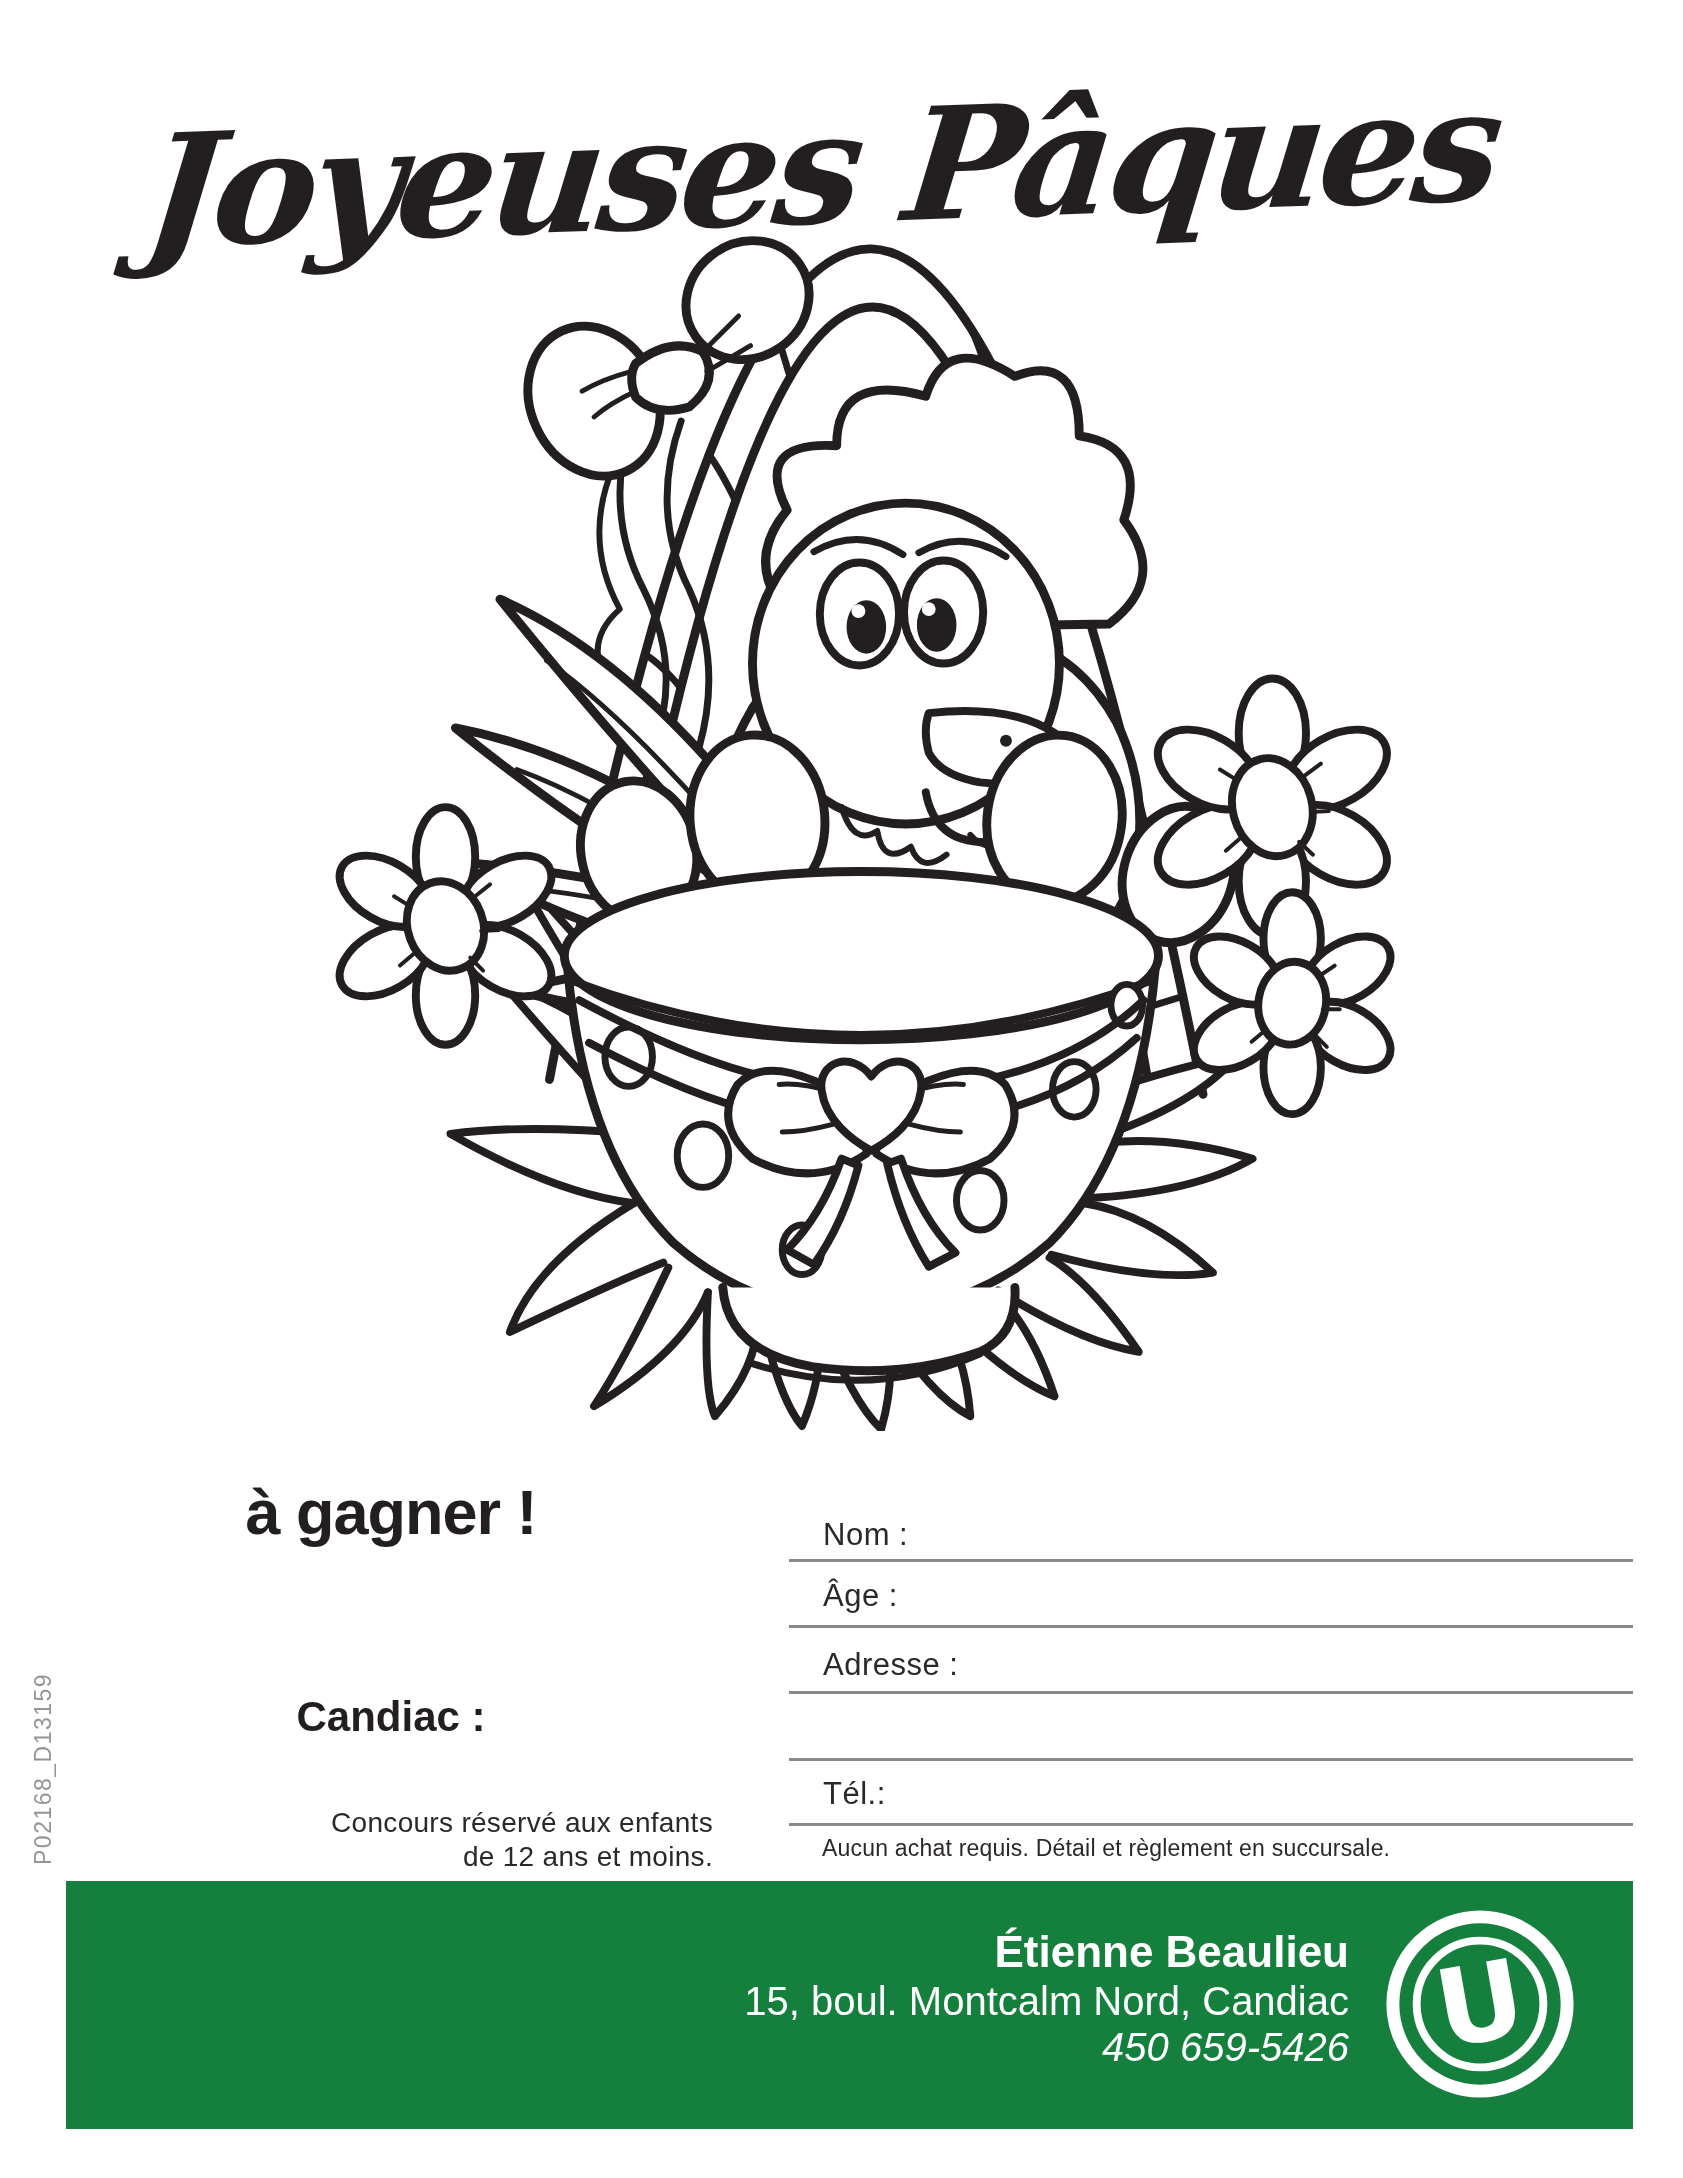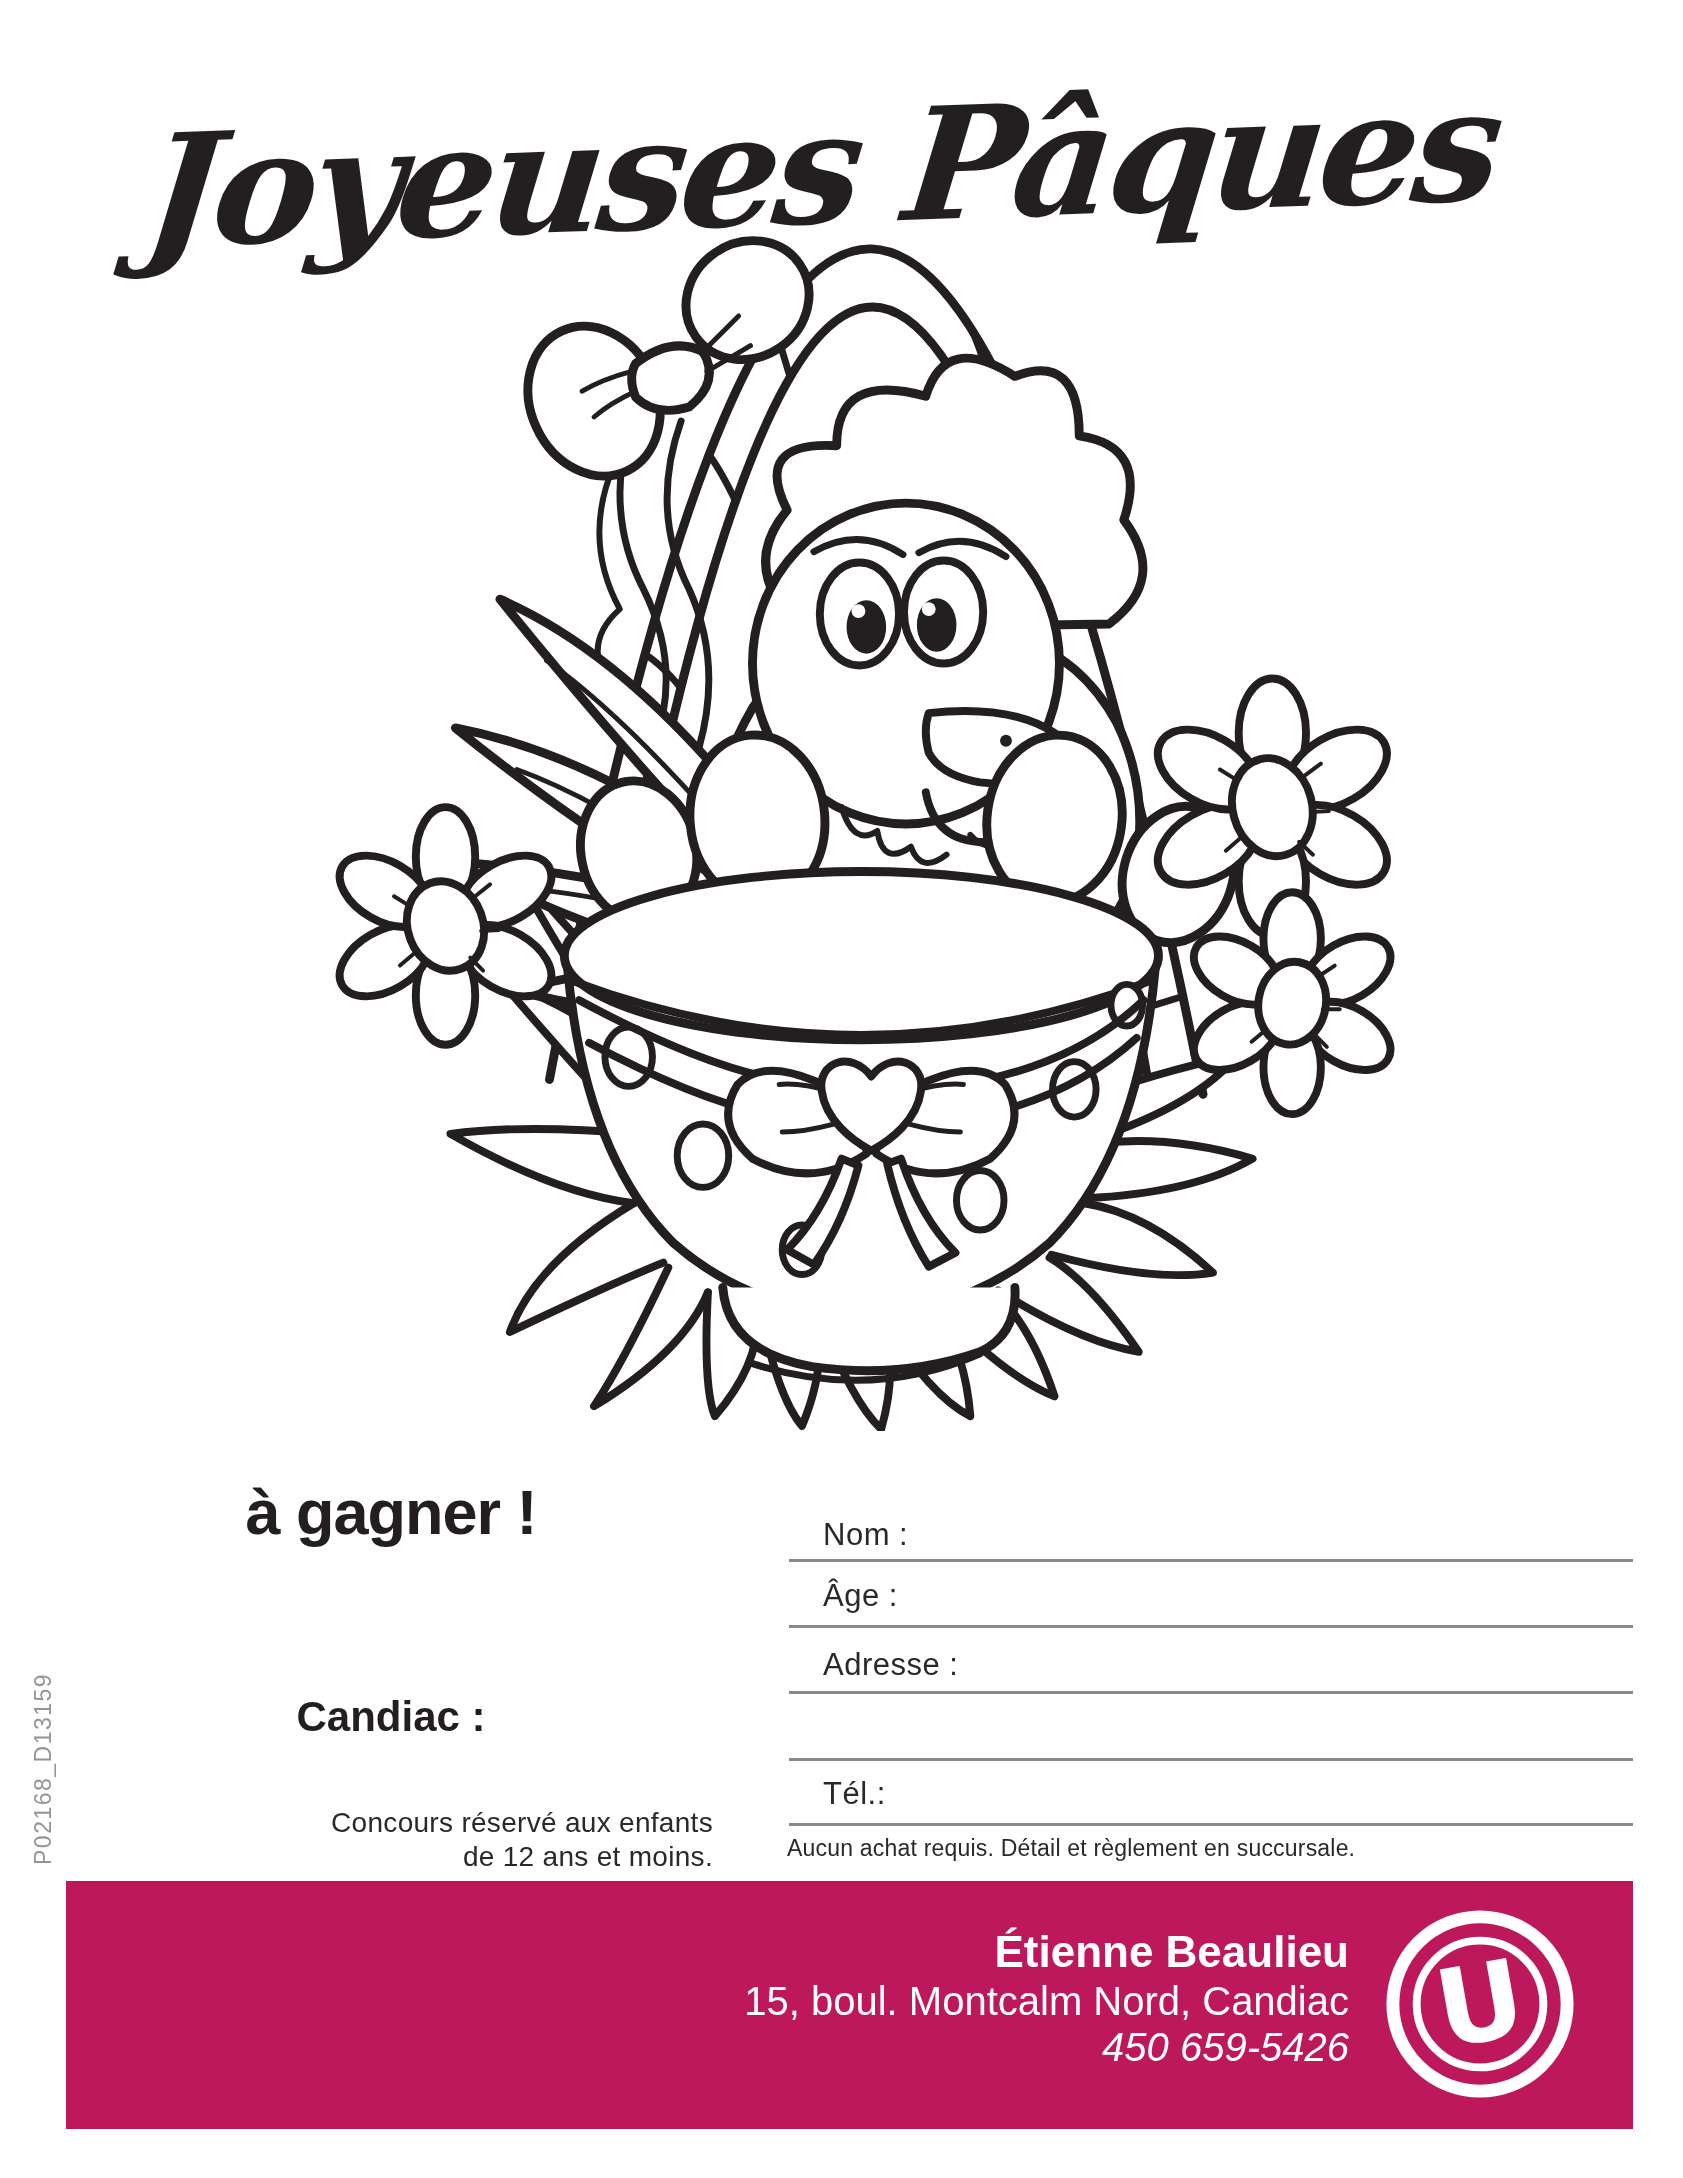--- a/index.html
+++ b/index.html
@@ -43,27 +43,27 @@
   
   .form-label {
     position:absolute; left:823px; color:#2c282a; font-size:31px;
     letter-spacing:0.5px;
   }
   .form-line {
     position:absolute; left:789px; width:844px; height:0;
     border-top:3px solid #87898c;
   }
   .disclaimer {
-    position:absolute; left:787px; top:1835px; color:#2c282a; font-size:23px;
+    position:absolute; left:822px; top:1835px; color:#2c282a; font-size:23px;
     letter-spacing:0.2px;
   }
   
   .footer-bar {
     position:absolute; left:66px; top:1881px; width:1567px; height:248px;
-    background:#be185d;
+    background:#15803d;
   }
   .footer-text {
     position:absolute; right:284px; top:44px; text-align:right; color:#ffffff;
     white-space:nowrap;
   }
   .footer-name  { font-size:44px; font-weight:bold; line-height:53px; }
   .footer-addr  { font-size:40px; font-weight:normal; line-height:46px;text-align:right; }
   .footer-phone { font-size:40px; font-weight:normal; line-height:46px;font-style:italic; }
   .footer-logo { position:absolute; left:1315px; top:24px; }
 </style>

